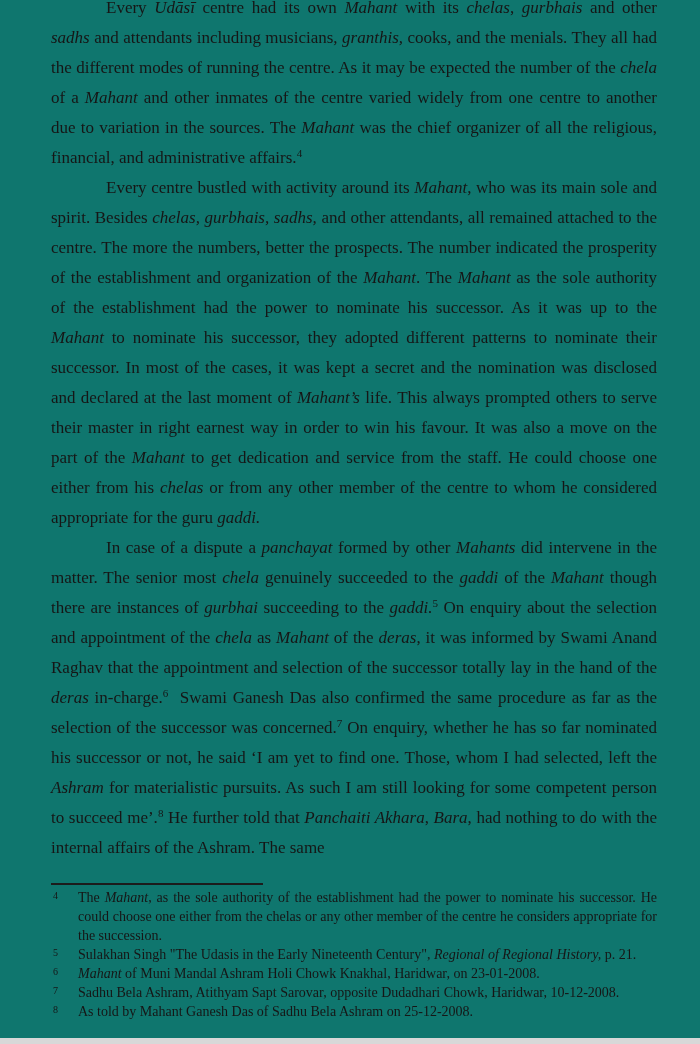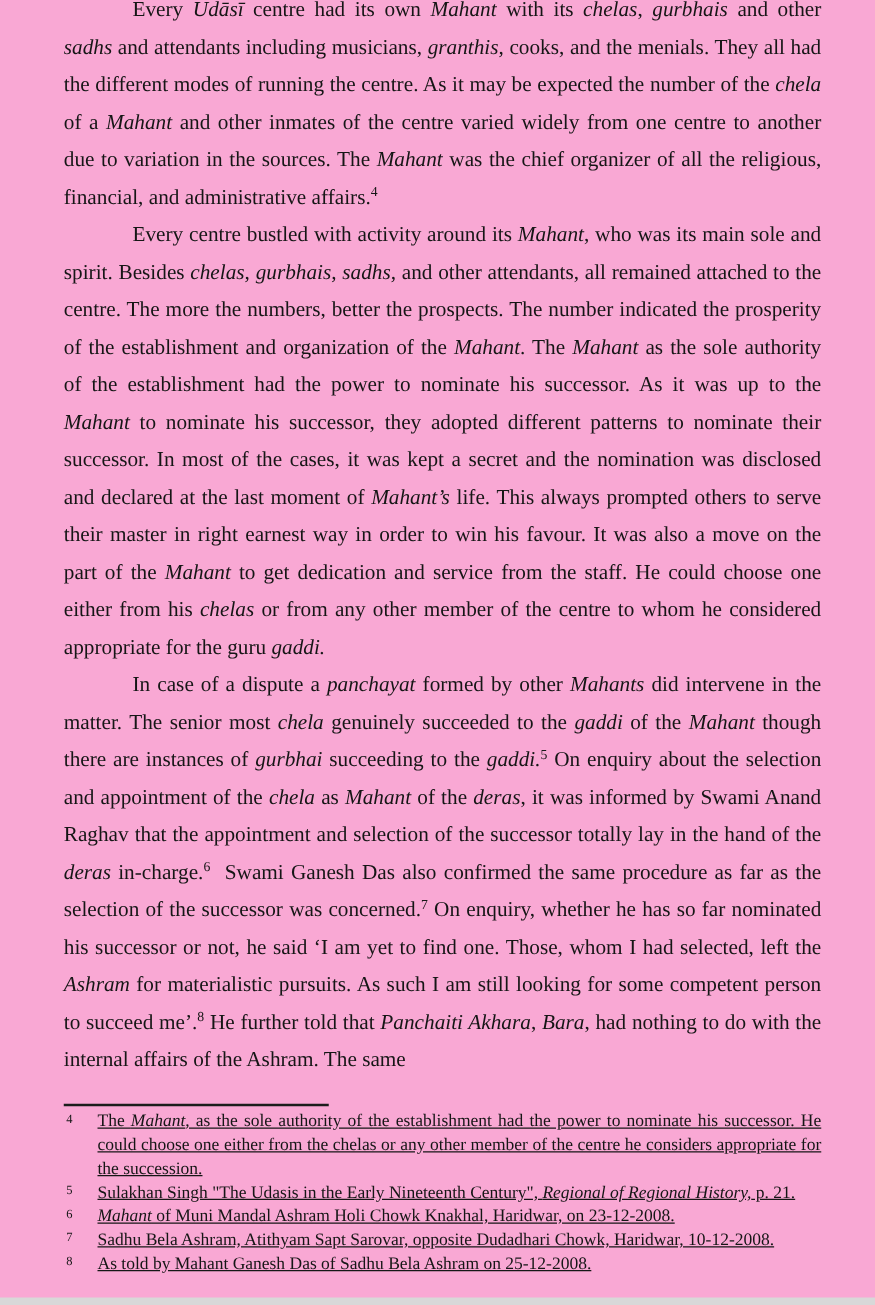--- a/index.html
+++ b/index.html
@@ -9,21 +9,21 @@
   body {
     width: 700px;
     height: 1044px;
     background: #ffffff;
     position: relative;
     overflow: hidden;
   }
   .page {
     position: absolute;
     inset: 0;
-    background: #f9a8d4;
+    background: #0f766e;
     color: #161616;
     font-family: "Liberation Serif", "DejaVu Serif", serif;
   }
   .body-text {
     position: absolute;
     left: 51px;
     top: -7px;
     width: 606px;
     font-size: 17px;
     line-height: 30px;
@@ -64,21 +64,20 @@
     font-size: 10px;
     line-height: 19px;
     vertical-align: top;
     padding-left: 2px;
     box-sizing: border-box;
     transform: translateY(-2px);
   }
   .fn-text {
     flex: 1;
     text-align: justify;
-    text-decoration: underline;
   }
   .bottom-bar {
     position: absolute;
     left: 0;
     right: 0;
     bottom: 0;
     height: 6px;
     background: #d8d8d8;
   }
   i { font-style: italic; }
@@ -99,21 +98,21 @@
       <div class="footnote">
         <span class="fn-num">4</span>
         <div class="fn-text"><span>The </span><i>Mahant</i><span>, as the sole authority of the establishment had the power to nominate his successor. He could choose one either from the chelas or any other member of the centre he considers appropriate for the succession.</span></div>
       </div>
       <div class="footnote">
         <span class="fn-num">5</span>
         <div class="fn-text"><span>Sulakhan Singh "The Udasis in the Early Nineteenth Century", </span><i>Regional of Regional History,</i><span> p. 21.</span></div>
       </div>
       <div class="footnote">
         <span class="fn-num">6</span>
-        <div class="fn-text"><i>Mahant</i><span> of Muni Mandal Ashram Holi Chowk Knakhal, Haridwar, on 23-12-2008.</span></div>
+        <div class="fn-text"><i>Mahant</i><span> of Muni Mandal Ashram Holi Chowk Knakhal, Haridwar, on 23-01-2008.</span></div>
       </div>
       <div class="footnote">
         <span class="fn-num">7</span>
         <div class="fn-text"><span>Sadhu Bela Ashram, Atithyam Sapt Sarovar, opposite Dudadhari Chowk, Haridwar, 10-12-2008.</span></div>
       </div>
       <div class="footnote">
         <span class="fn-num">8</span>
         <div class="fn-text"><span>As told by Mahant Ganesh Das of Sadhu Bela Ashram on 25-12-2008.</span></div>
       </div>
     </div>

